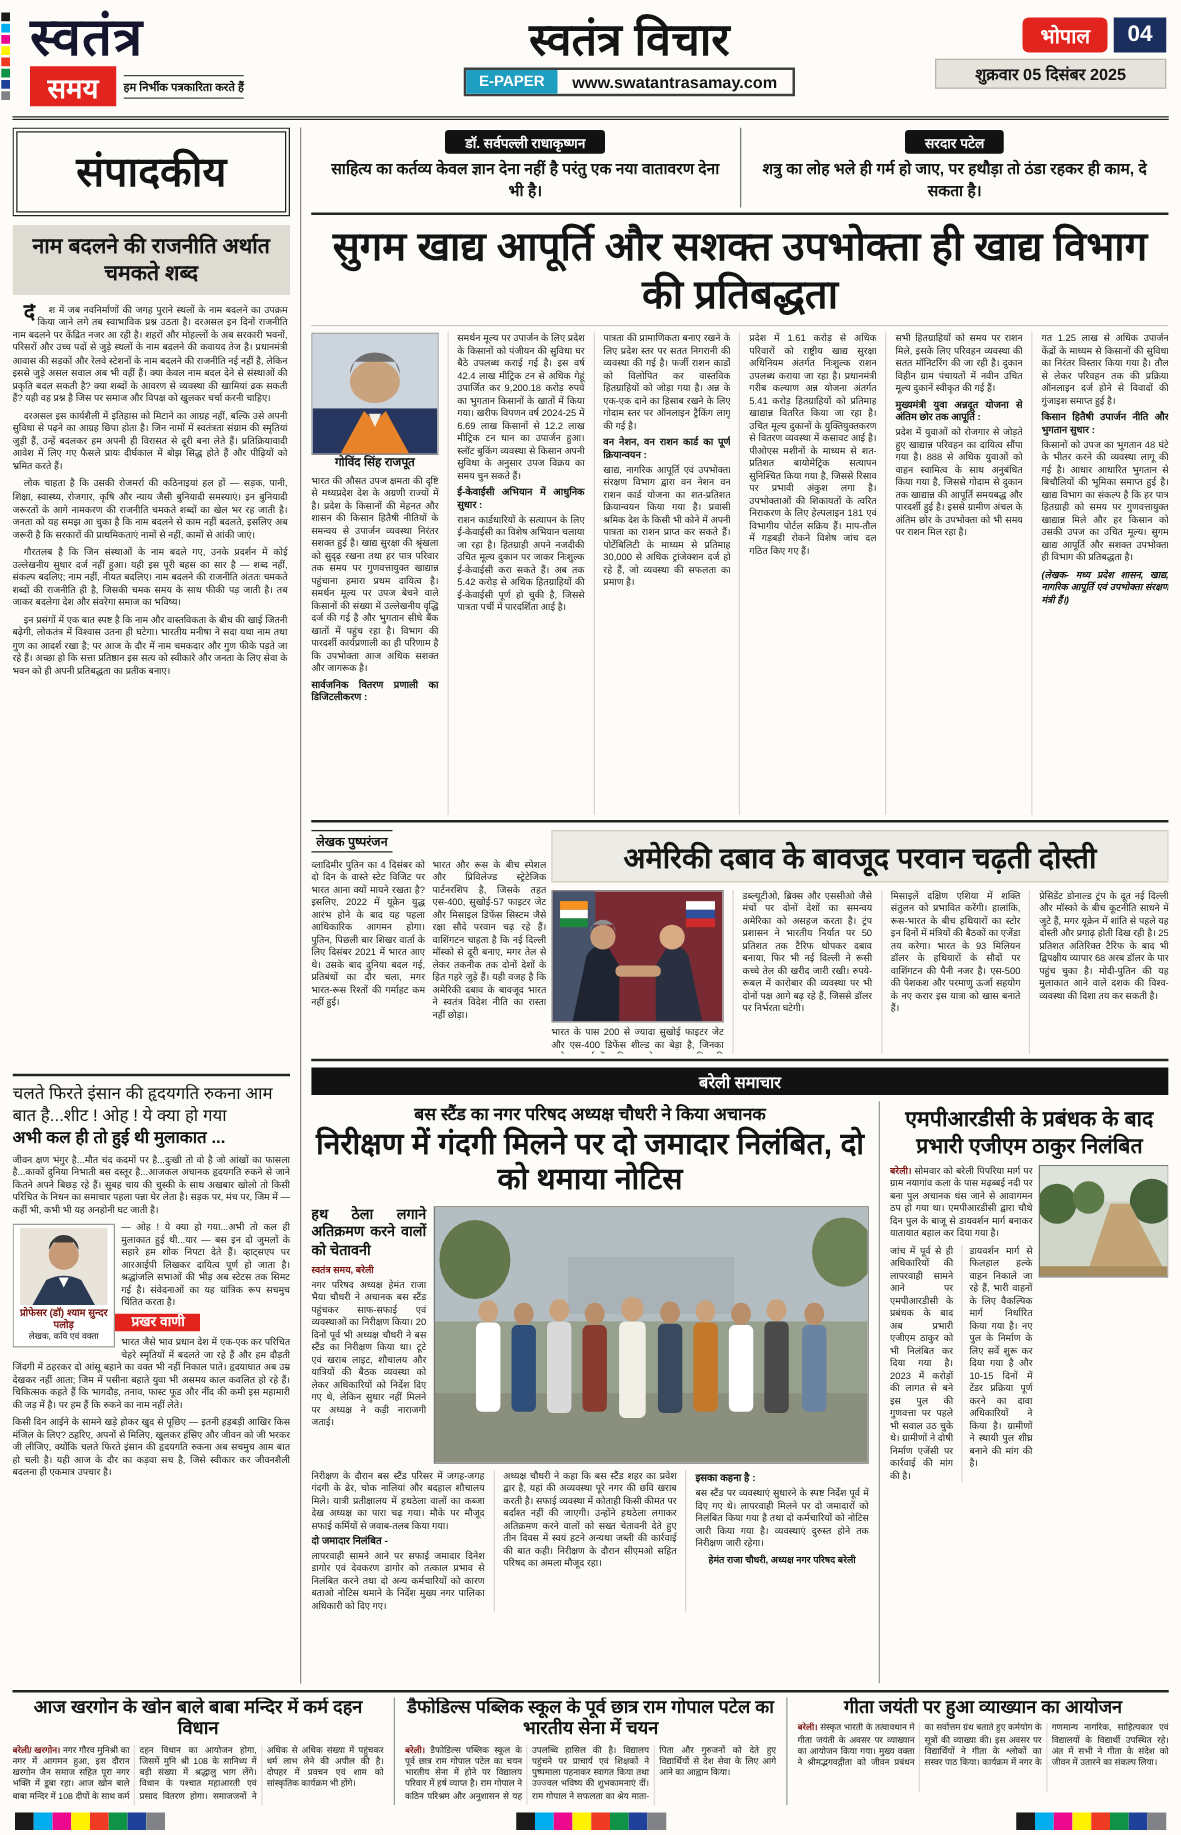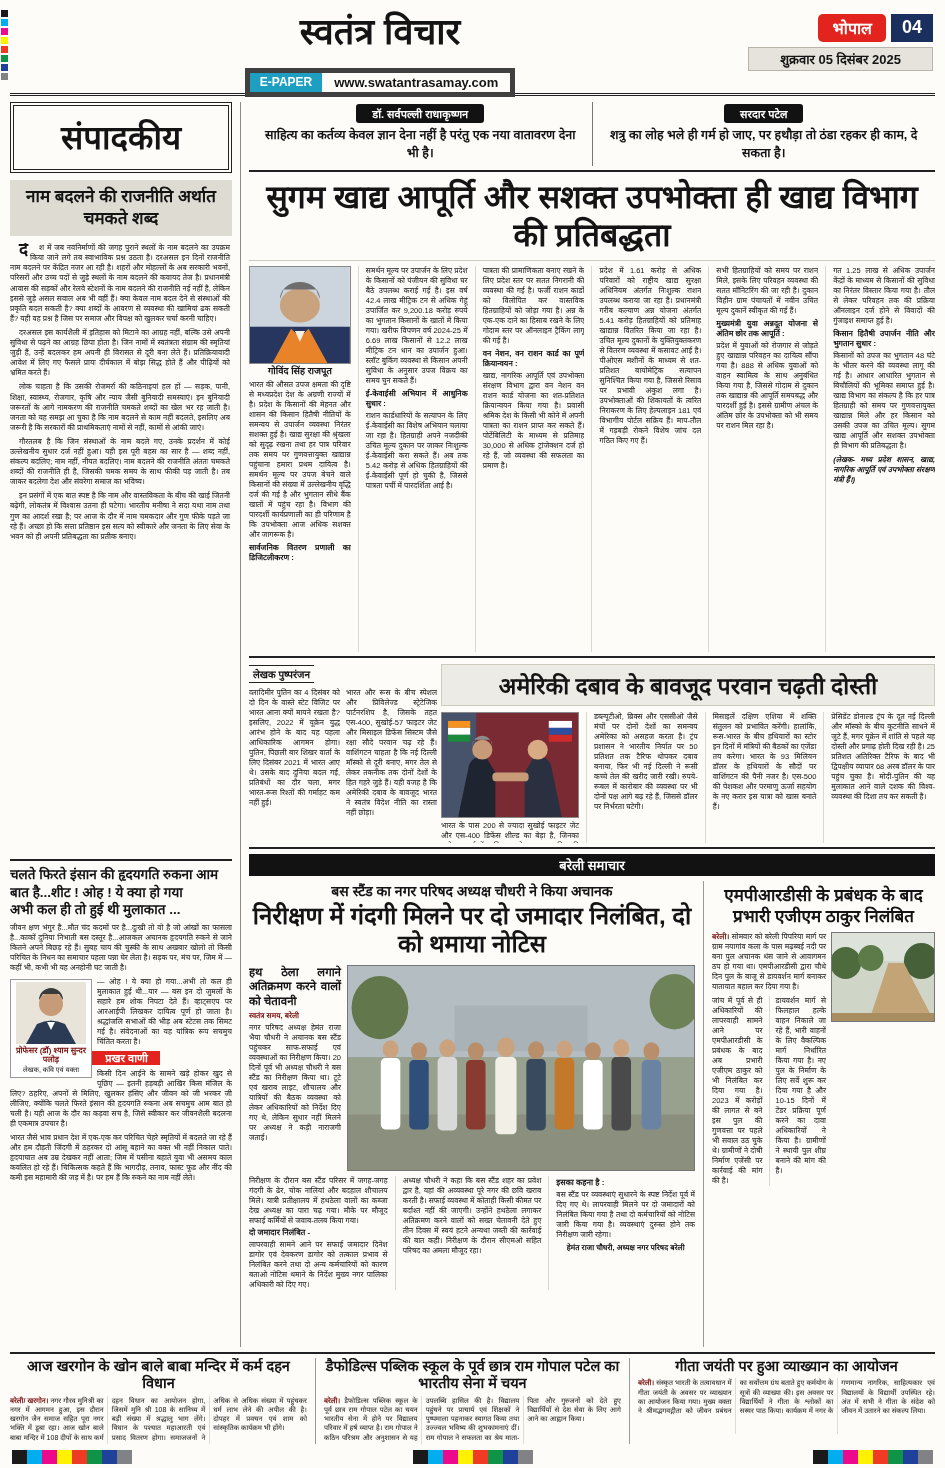--- a/index.html
+++ b/index.html
@@ -17,21 +17,21 @@
 
   
   .masthead { height:90px; display:flex; gap:12px; border-bottom:3px double #222; padding:2px 2px 4px 14px; }
   .logo-block { width:235px; }
   .logo-top { font-size:42px; font-weight:bold; color:#15152e; line-height:1.05; letter-spacing:1px; }
   .logo-row { display:flex; align-items:center; gap:6px; margin-top:1px; }
   .logo-box { background:#e3231d; color:#fff; font-weight:bold; font-size:22px; padding:1px 14px; }
   .tagline { font-size:9px; font-weight:bold; border-top:1px solid #444; border-bottom:1px solid #444; padding:2px 0; }
   .mast-center { flex:1; text-align:center; padding-top:4px; }
   .paper-title { font-size:36px; font-weight:bold; line-height:1.1; }
-  .epaper-strip { display:inline-flex; border:5px solid #404040; margin-top:16px; align-items:stretch; }
+  .epaper-strip { display:inline-flex; border:2px solid #404040; margin-top:2px; align-items:stretch; }
   .epaper-label { background:#1e9fc2; color:#fff; font-weight:bold; font-size:12px; padding:2px 10px; }
   .website { padding:2px 12px; font-size:13px; font-weight:bold; }
   .mast-right { width:185px; display:flex; flex-direction:column; align-items:flex-end; gap:5px; padding-top:6px; }
   .city-row { display:flex; gap:5px; }
   .city-pill { background:#e3231d; color:#fff; font-weight:bold; font-size:16px; padding:3px 14px; border-radius:5px; }
   .page-no { background:#1b2f5e; color:#fff; font-weight:bold; font-size:18px; padding:3px 11px; }
   .date-bar { background:#e6e3dd; border:1px solid #b8b4ac; font-weight:bold; font-size:13px; padding:2px 8px; width:100%; text-align:center; }
 
   
   .content { flex:1; display:flex; gap:8px; padding-top:6px; overflow:hidden; }
@@ -41,21 +41,21 @@
   
   .editorial { height:750px; overflow:hidden; display:flex; flex-direction:column; }
   .edit-title-box { border:4px double #222; text-align:center; font-size:33px; font-weight:bold; padding:8px 0 10px; }
   .edit-headline { background:#dedbd3; font-weight:bold; font-size:17px; text-align:center; line-height:1.3; padding:6px 6px; margin:7px 0; }
   .edit-body { flex:1; overflow:hidden; font-size:7.5px; line-height:10.1px; text-align:justify; padding-right:2px; }
   .edit-body p { margin-bottom:4px; text-indent:9px; }
   .edit-body p:first-child::first-letter { font-size:17px; font-weight:bold; float:left; line-height:14px; padding-right:2px; text-indent:0; }
 
   
   .col-piece { flex:1; overflow:hidden; border-top:2px solid #222; margin-top:7px; padding-top:5px; }
-  .col-head { font-weight:bold; font-size:13.5px; line-height:1.3; }
+  .col-head { font-weight:normal; font-size:13.5px; line-height:1.3; }
   .col-head2 { font-weight:bold; font-size:13.5px; line-height:1.3; margin-bottom:4px; }
   .col-body { font-size:7.5px; line-height:10px; text-align:justify; }
   .col-body p { margin-bottom:4px; }
   .author-card { float:left; width:82px; border:1px solid #999; background:#fff; text-align:center; padding:2px; margin:2px 5px 2px 0; }
   .author-card svg { width:100%; height:62px; display:block; }
   .author-name { font-weight:bold; font-size:8px; color:#7a1410; line-height:1.2; margin-top:2px; }
   .author-role { font-size:7px; }
   .prakhar-badge { background:#e3231d; color:#fff; font-weight:bold; font-size:11px; text-align:center; width:78px; margin:4px auto; padding:2px 4px; }
 
   
@@ -137,20 +137,27 @@
       <span style="background: rgb(0, 173, 238);"></span>
       <span style="background: rgb(236, 9, 141);"></span>
       <span style="background: rgb(255, 241, 0);"></span>
       <span style="background: rgb(239, 59, 36);"></span>
       <span style="background: rgb(15, 148, 71);"></span>
       <span style="background: rgb(32, 65, 154);"></span>
       <span style="background: rgb(128, 130, 133);"></span>
     </div>
 
   <header class="masthead">
+    <div class="logo-block">
+      <div class="logo-top">स्वतंत्र</div>
+      <div class="logo-row">
+        <span class="logo-box">समय</span>
+        <span class="tagline">हम निर्भीक पत्रकारिता करते हैं</span>
+      </div>
+    </div>
     <div class="mast-center">
       <div class="paper-title">स्वतंत्र विचार</div>
       <div class="epaper-strip">
         <span class="epaper-label">E-PAPER</span>
         <span class="website">www.swatantrasamay.com</span>
       </div>
     </div>
     <div class="mast-right">
       <div class="city-row">
         <span class="city-pill">भोपाल</span>
@@ -186,22 +193,22 @@
               <circle cx="35" cy="22" r="12" fill="#c79b77"></circle>
               <path d="M23 18 a12 12 0 0 1 24 0 l-4 -6 l-16 0 Z" fill="#3a3a3a"></path>
               <path d="M10 62 L21 42 Q35 35 49 42 L60 62 Z" fill="#2b3a55"></path>
               <path d="M31 40 L35 48 L39 40 Z" fill="#ffffff"></path>
             </svg>
             <div class="author-name">प्रोफेसर (डॉ) श्याम सुन्दर पलोड़</div>
             <div class="author-role">लेखक, कवि एवं वक्ता</div>
           </div>
           <p>— ओह ! ये क्या हो गया...अभी तो कल ही मुलाकात हुई थी...यार — बस इन दो जुमलों के सहारे हम शोक निपटा देते हैं। व्हाट्सएप पर आरआईपी लिखकर दायित्व पूर्ण हो जाता है। श्रद्धांजलि सभाओं की भीड़ अब स्टेटस तक सिमट गई है। संवेदनाओं का यह यांत्रिक रूप सचमुच चिंतित करता है।</p>
           <div class="prakhar-badge">प्रखर वाणी</div>
+          <p>भारत जैसे भाव प्रधान देश में एक-एक कर परिचित चेहरे स्मृतियों में बदलते जा रहे हैं और हम दौड़ती जिंदगी में ठहरकर दो आंसू बहाने का वक्त भी नहीं निकाल पाते। हृदयाघात अब उम्र देखकर नहीं आता; जिम में पसीना बहाते युवा भी असमय काल कवलित हो रहे हैं। चिकित्सक कहते हैं कि भागदौड़, तनाव, फास्ट फूड और नींद की कमी इस महामारी की जड़ में है। पर हम हैं कि रुकने का नाम नहीं लेते।</p>
           <p>किसी दिन आईने के सामने खड़े होकर खुद से पूछिए — इतनी हड़बड़ी आखिर किस मंजिल के लिए? ठहरिए, अपनों से मिलिए, खुलकर हंसिए और जीवन को जी भरकर जी लीजिए, क्योंकि चलते फिरते इंसान की हृदयगति रुकना अब सचमुच आम बात हो चली है। यही आज के दौर का कड़वा सच है, जिसे स्वीकार कर जीवनशैली बदलना ही एकमात्र उपचार है।</p>
-          <p>भारत जैसे भाव प्रधान देश में एक-एक कर परिचित चेहरे स्मृतियों में बदलते जा रहे हैं और हम दौड़ती जिंदगी में ठहरकर दो आंसू बहाने का वक्त भी नहीं निकाल पाते। हृदयाघात अब उम्र देखकर नहीं आता; जिम में पसीना बहाते युवा भी असमय काल कवलित हो रहे हैं। चिकित्सक कहते हैं कि भागदौड़, तनाव, फास्ट फूड और नींद की कमी इस महामारी की जड़ में है। पर हम हैं कि रुकने का नाम नहीं लेते।</p>
         </div>
       </section>
     </aside>
 
     <main class="main-col">
 
       <div class="quotes-row">
         <div class="quote">
           <div class="quote-author">डॉ. सर्वपल्ली राधाकृष्णन</div>
           <div class="quote-text">साहित्य का कर्तव्य केवल ज्ञान देना नहीं है परंतु एक नया वातावरण देना भी है।</div>

